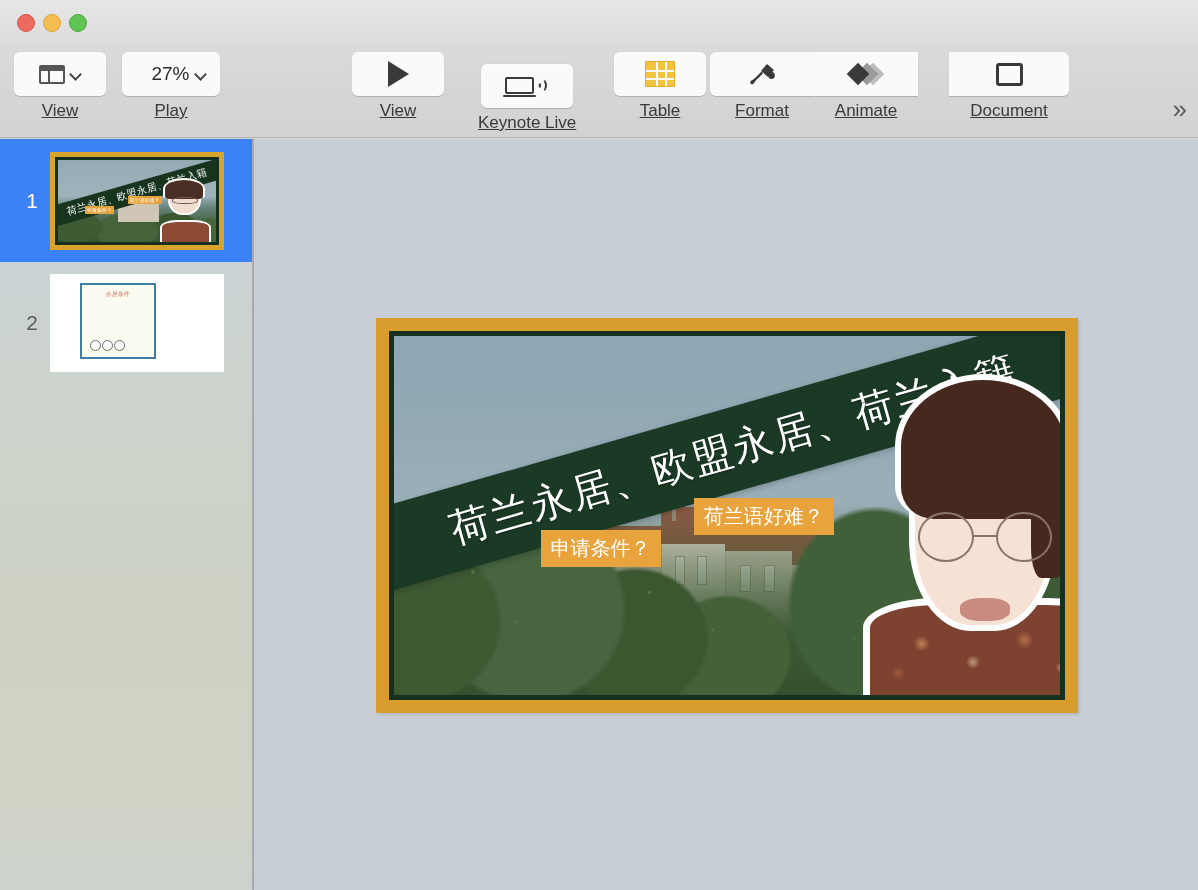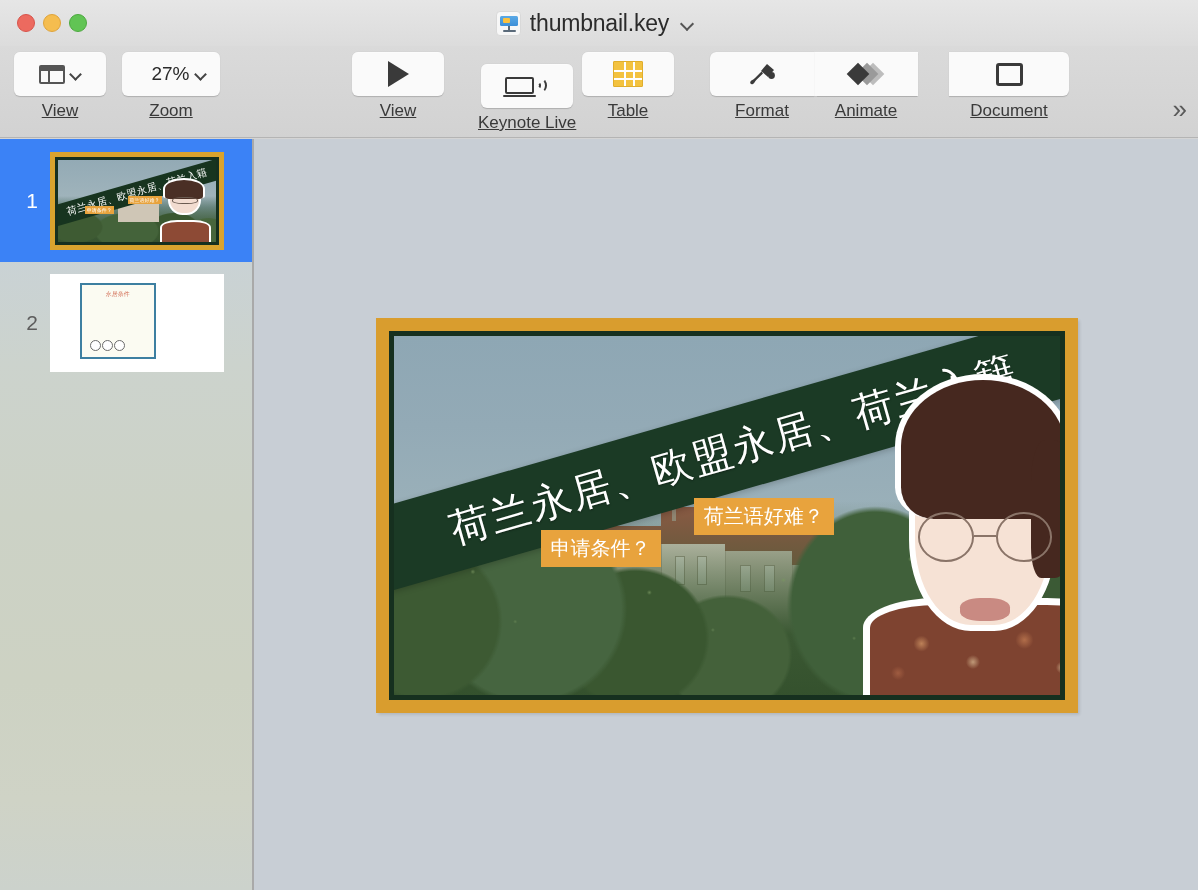--- a/index.html
+++ b/index.html
@@ -725,47 +725,38 @@
 <body>
 
 <div id="app">
 
   <div class="titlebar">
     <div class="traffic-lights">
       <span class="light close"></span>
       <span class="light min"></span>
       <span class="light max"></span>
     </div>
-    <div class="title-group">
-      <span class="keynote-icon">
-        <span class="kscreen"></span>
-          <span class="kstem"></span>
-          <span class="kbase"></span>
-      </span>
-      <span class="doc-title">thumbnail.key</span>
-      <span class="title-chevron"></span>
-    </div>
   </div>
 
   <div class="toolbar">
 
     <div class="tb-item" style="left:14px;">
       <div class="tb-btn" style="width:92px;">
         <span class="icon-view"></span>
         <span class="chev"></span>
       </div>
       <span class="tb-label">View</span>
     </div>
 
     <div class="tb-item" style="left:122px;">
       <div class="tb-btn" style="width:98px;padding-left:16px;">
         <span class="zoom-value">27%</span>
         <span class="chev"></span>
       </div>
-      <span class="tb-label">Zoom</span>
+      <span class="tb-label">Play</span>
     </div>
 
 
     <div class="tb-item" style="left:352px;">
       <div class="tb-btn" style="width:92px;">
         <span class="icon-play"></span>
       </div>
       <span class="tb-label">View</span>
     </div>
 
@@ -774,21 +765,21 @@
         <span class="icon-live">
           <span class="lap-screen"></span>
             <span class="lap-base"></span>
           <span class="wave w1"></span>
             <span class="wave w2"></span>
         </span>
       </div>
       <span class="tb-label">Keynote Live</span>
     </div>
 
-    <div class="tb-item" style="left:582px;justify-content:space-between;">
+    <div class="tb-item" style="left:614px;justify-content:space-between;">
       <div class="tb-btn" style="width:92px;">
         <span class="icon-table">
           <i class="gl gh1"></i>
             <i class="gl gh2"></i>
             <i class="gl gv1"></i>
             <i class="gl gv2"></i>
         </span>
       </div>
       <span class="tb-label">Table</span>
     </div>

